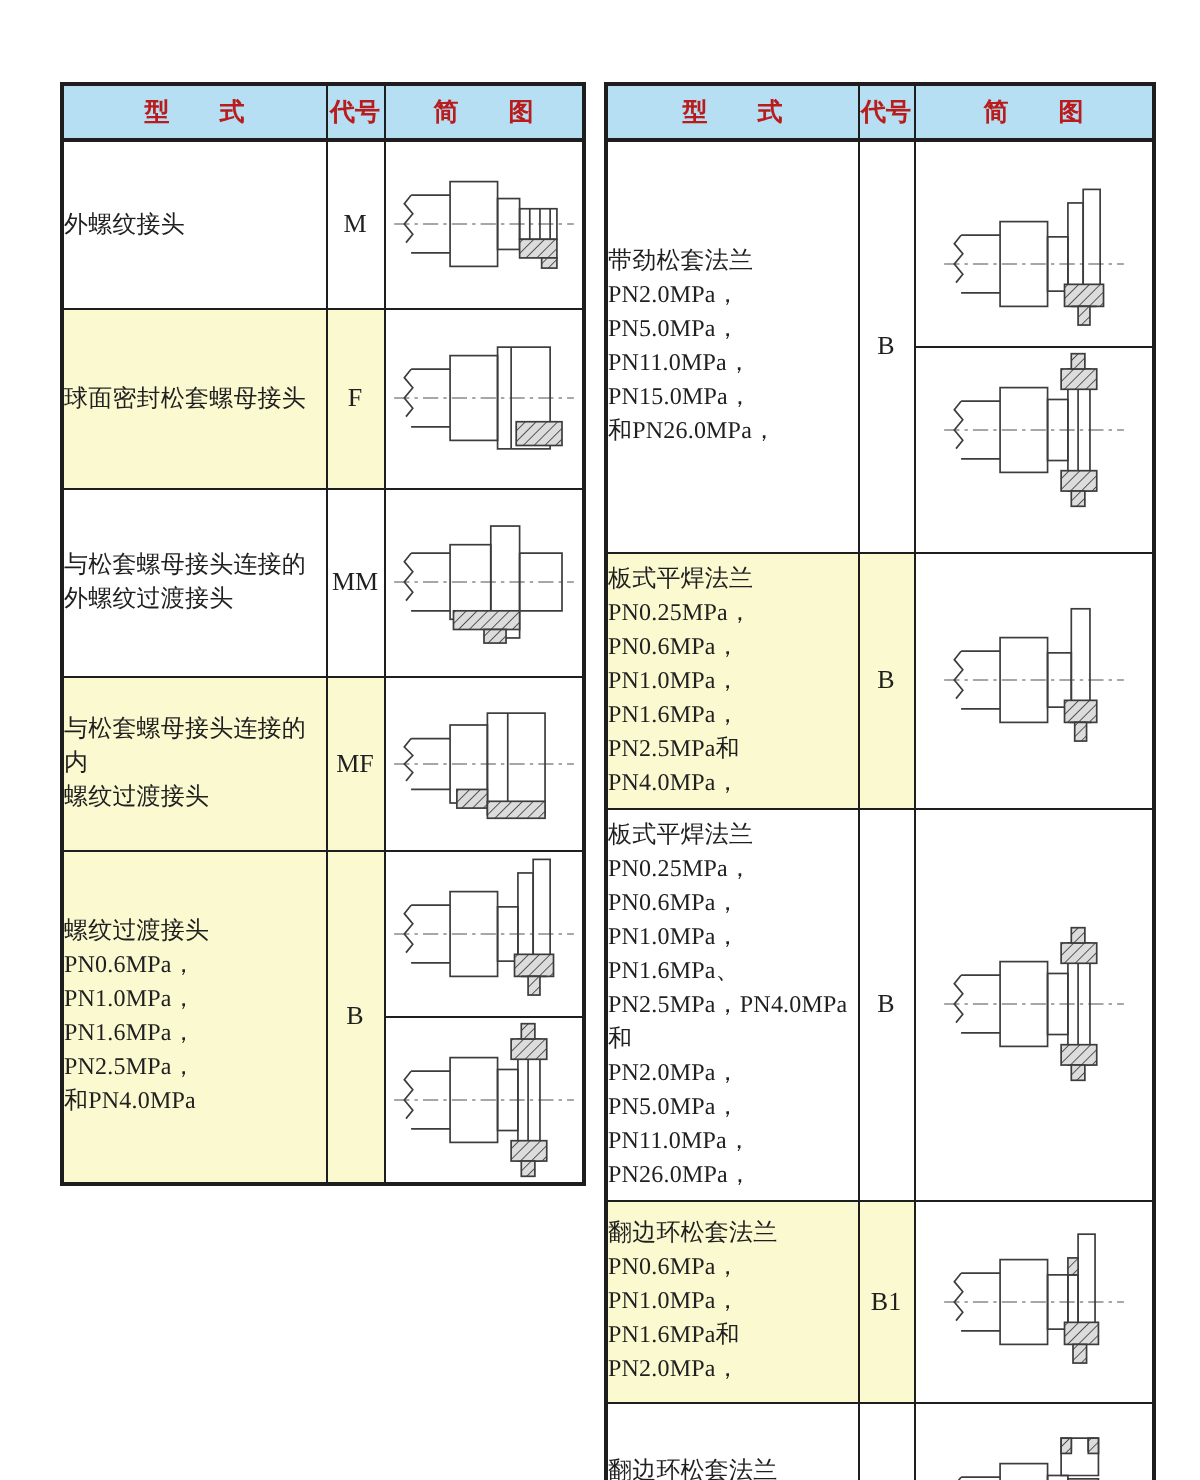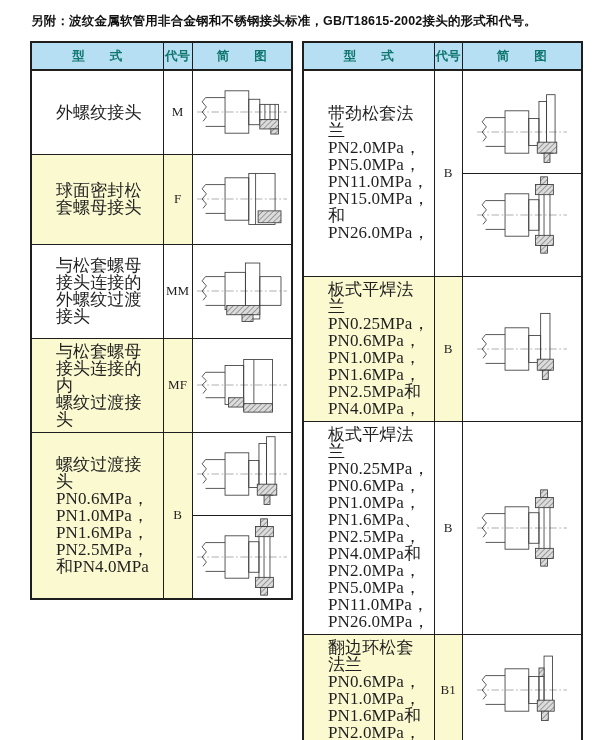--- a/index.html
+++ b/index.html
@@ -12,24 +12,24 @@
     position:absolute; left:31px; top:13px; width:560px;
     font-family:"Liberation Sans", sans-serif;
     font-size:12.5px; font-weight:600; letter-spacing:0.2px; color:#111;
     white-space:nowrap;
   }
   .tables { position:absolute; left:30px; top:41px; display:flex; gap:9px; align-items:flex-start; }
   table.ftable { border-collapse:collapse; table-layout:fixed; border:2px solid var(--bd); }
   table.ftable th, table.ftable td { border:1px solid var(--bd); }
   thead th {
     background:var(--hbg); height:28px; font-size:12.5px; font-weight:600;
-    color:#0f766e; text-align:center; border-bottom:2px solid var(--bd) !important;
+    color:#b91c1c; text-align:center; border-bottom:2px solid var(--bd) !important;
   }
   td.c-type {
-    font-size:17px; line-height:17px; padding:4px 4px 4px 24px;
+    font-size:12px; line-height:17px; padding:4px 4px 4px 0;
     vertical-align:middle; white-space:pre-line; letter-spacing:0.1px;
   }
   td.c-code { font-size:13px; text-align:center; vertical-align:middle; }
   td.c-diag { padding:0; vertical-align:middle; background:#fff; }
   tr.row-yellow td.c-type, tr.row-yellow td.c-code { background:var(--yel); }
   tr.row-white  td.c-type, tr.row-white  td.c-code { background:#fff; }
 
   
   #left-table  col.w-type{width:132px} #left-table  col.w-code{width:29px} #left-table  col.w-diag{width:100px}
   #right-table col.w-type{width:126px} #right-table col.w-code{width:28px} #right-table col.w-diag{width:120px}
@@ -50,21 +50,20 @@
   .diagwrap { display:flex; flex-direction:column; width:100%; height:100%; }
   .diag { flex:1; display:flex; align-items:center; justify-content:center; color:var(--ds); min-height:0; padding:2px 0; }
   .diag + .diag { border-top:1px solid var(--bd); }
   .dsvg { width:96px; height:78px; }
   .cl { stroke:#8a8a8a; stroke-width:0.8; stroke-dasharray:9 3 2 3; }
 </style>
 </head>
 <body>
 
 <div class="page">
-  <div class="title">另附：波纹金属软管用非合金钢和不锈钢接头标准，GB/T18615-2002接头的形式和代号。</div>
   <div class="tables">
     <table class="ftable" id="left-table">
         <colgroup>
           <col class="w-type">
           <col class="w-code">
           <col class="w-diag">
         </colgroup>
         <thead>
           <tr>
             <th class="c-type">型　　式</th>

